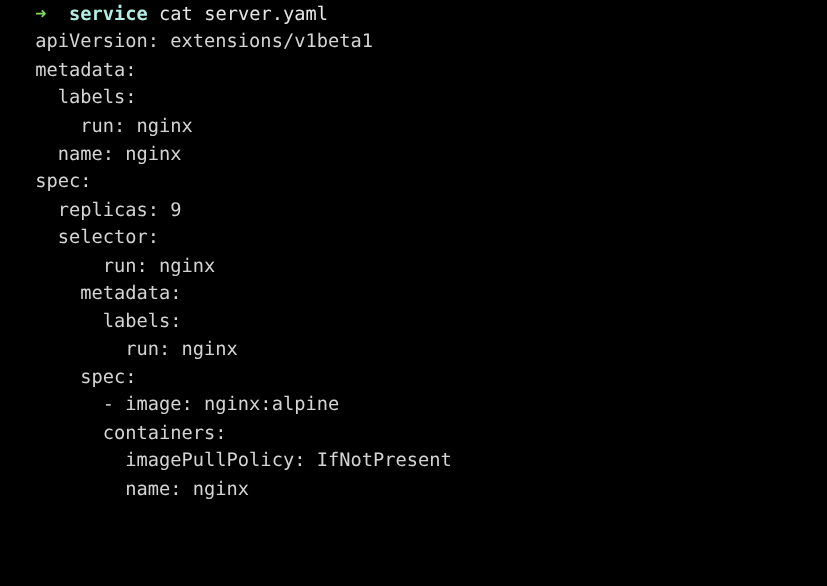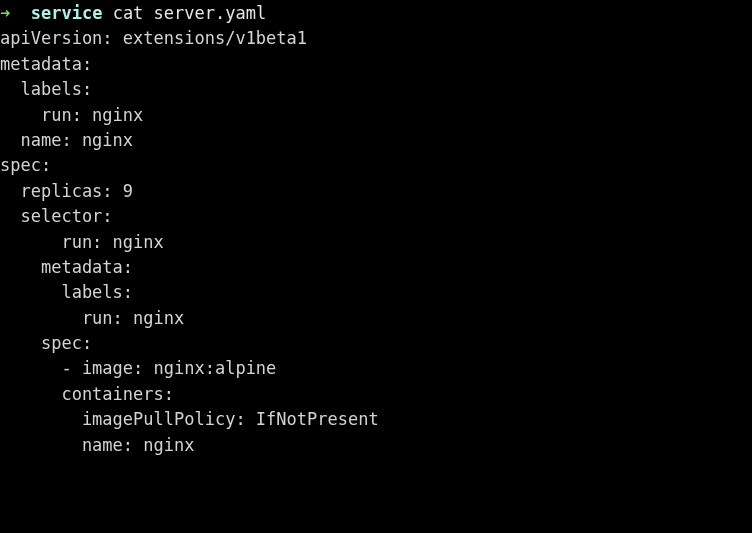--- a/index.html
+++ b/index.html
@@ -11,20 +11,21 @@
   #terminal {
     position: relative;
     width: 625px;
     height: 533px;
     background: #000000;
     overflow: hidden;
     font-family: "DejaVu Sans Mono", "Liberation Mono", monospace;
     font-size: 17px;
     line-height: 25.4px;
     letter-spacing: 0px;
+    margin-left: 32px;
     -webkit-font-smoothing: antialiased;
   }
 
   #screen {
     position: absolute;
     left: 0;
     top: 0;
     width: 752px;
     padding-top: 1px;
     box-sizing: border-box;

